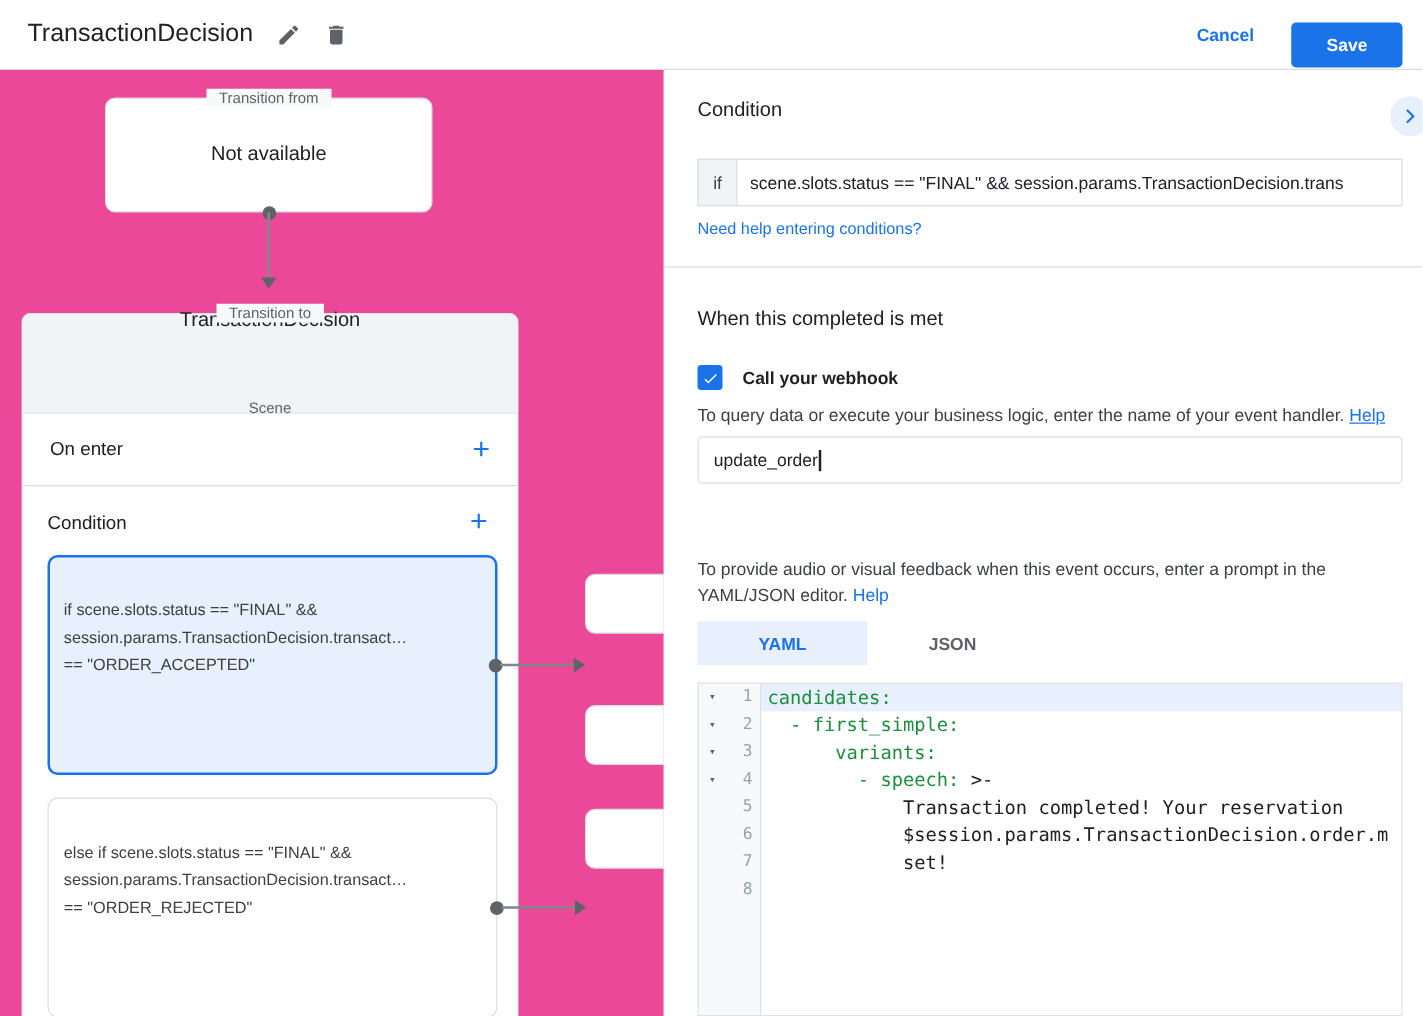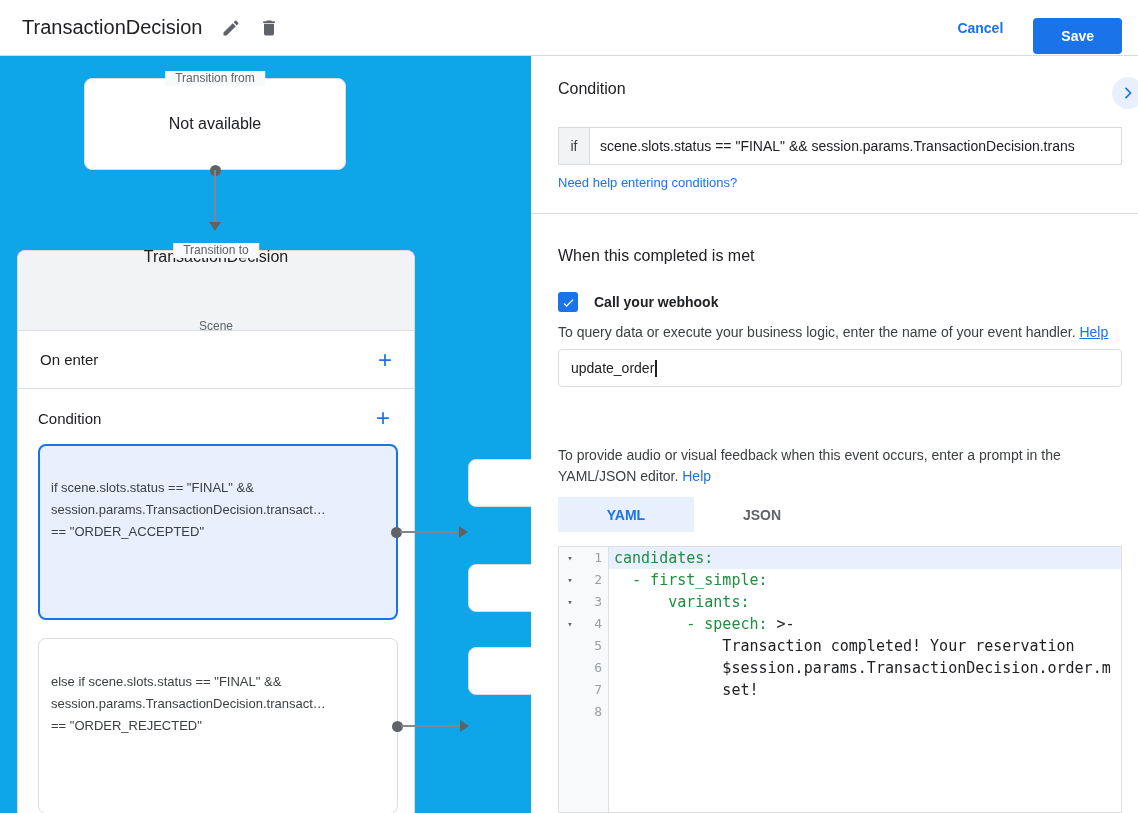--- a/index.html
+++ b/index.html
@@ -20,21 +20,21 @@
   .icon-btn { width:38px; height:38px; display:flex; align-items:center; justify-content:center; border-radius:50%; }
   .icon-btn svg { width:20px; height:20px; fill:#5f6368; }
   .topbar-spacer { flex:1; }
   .cancel-btn { color:#1a73e8; font-size:14px; font-weight:700; margin-right:30px; }
   .save-btn {
     background:#1a73e8; color:#fff; font-size:14px; font-weight:700;
     height:36px; padding:0 28px; border-radius:4px;margin-top:16px;
   }
 
   
-  .canvas { position:absolute; left:0; top:56px; width:531px; height:757px; background:#0ea5e9; overflow:hidden; }
+  .canvas { position:absolute; left:0; top:56px; width:531px; height:757px; background:#ec4899; overflow:hidden; }
   .legend {
     position:absolute; top:-8px; left:50%; transform:translateX(-50%);
     background:#f8f9fa; padding:0 10px; font-size:12px; color:#5f6368; white-space:nowrap; line-height:15px;
   }
   .tf-box {
     position:absolute; left:84px; top:22px; width:262px; height:92px;
     background:#fff; border:1px solid #dadce0; border-radius:8px;
   }
   .tf-content { height:100%; display:flex; align-items:center; justify-content:center; font-size:16px; color:#202124; }
 

